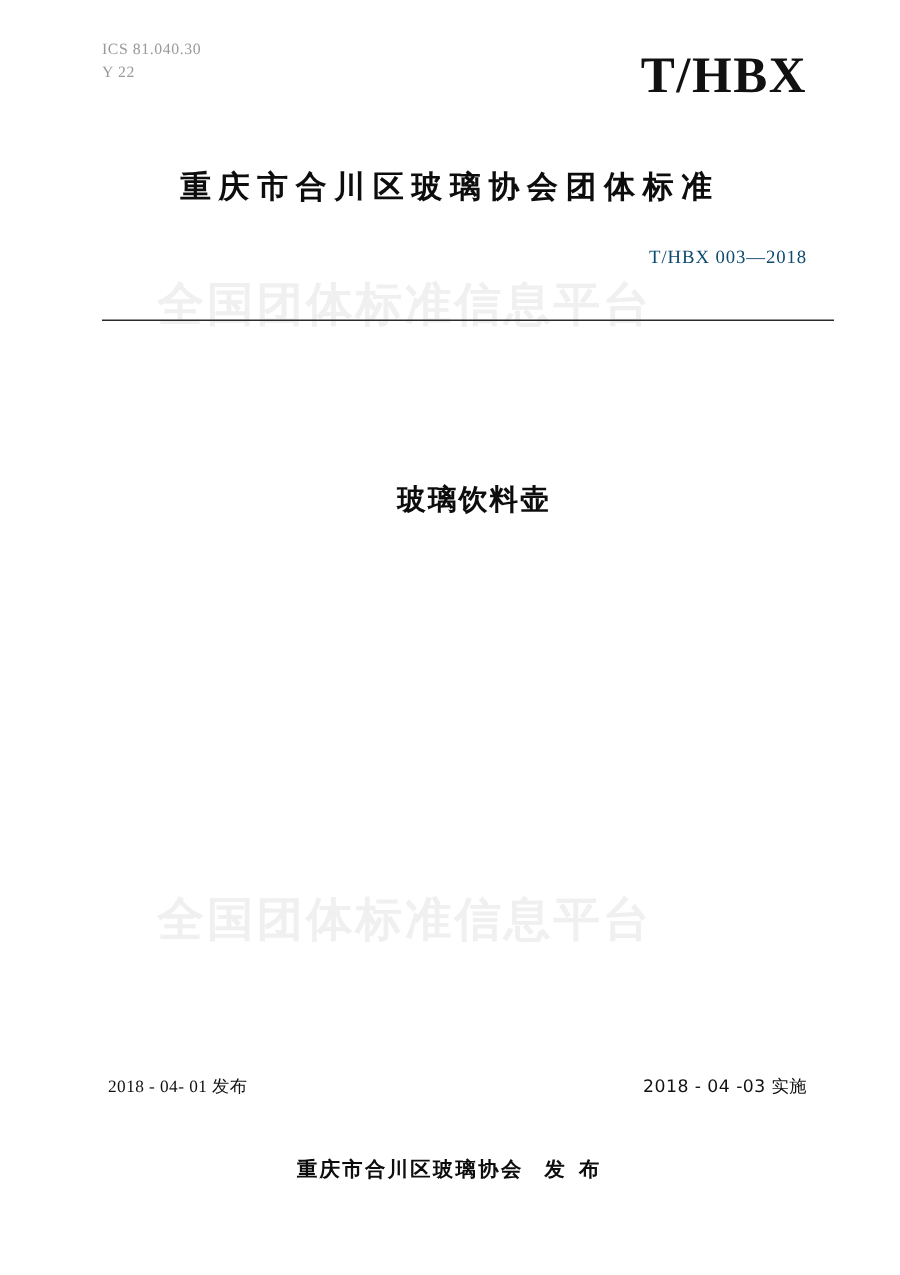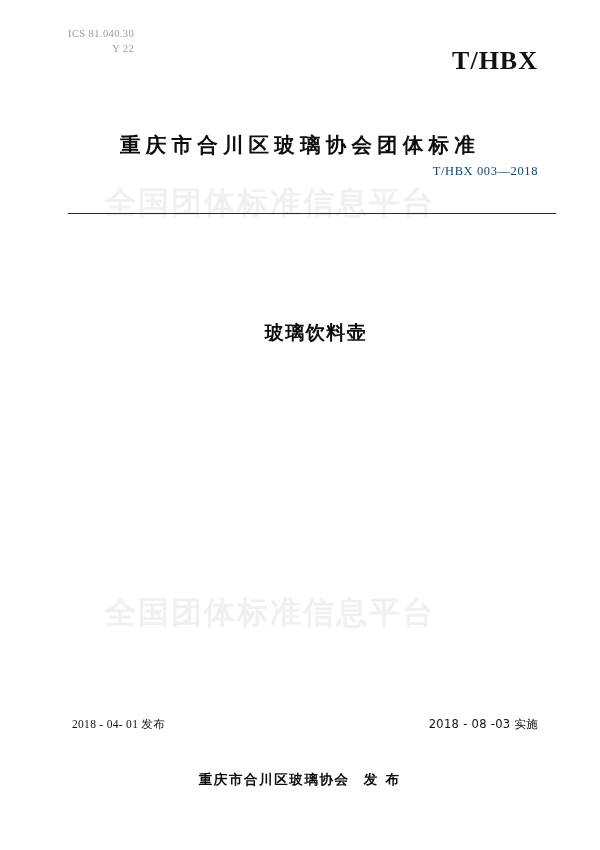--- a/index.html
+++ b/index.html
@@ -38,50 +38,48 @@
   
   .codes {
     position: absolute;
     left: 68px;
     top: 26px;
     font-family: "Liberation Serif", serif;
     font-size: 10.5px;
     color: #9a9a9a;
     line-height: 15px;
     letter-spacing: 0.4px;
-    text-align: right;
   }
 
   
   .std-mark {
     position: absolute;
     right: 62px;
-    top: 40px;
+    top: 30px;
     font-family: "Liberation Serif", serif;
     font-weight: 700;
-    font-size: 26px;
+    font-size: 34px;
     letter-spacing: 1px;
     color: #111111;
     line-height: 42px;
   }
 
   
   .org-title {
     position: absolute;
     left: 0;
     top: 110px;
     width: 600px;
     text-align: center;
     font-family: "DejaVu Sans", sans-serif;
     font-weight: 700;
     font-size: 20.5px;
     color: #0d0d0d;
     letter-spacing: 5.2px;
     white-space: nowrap;
-    margin-top: 21px;
   }
 
   
   .std-number {
     position: absolute;
     right: 62px;
     top: 164px;
     font-family: "Liberation Serif", serif;
     font-size: 12.5px;
     color: #0c4a6e;
@@ -143,21 +141,20 @@
     font-family: "DejaVu Sans", sans-serif;
     font-weight: 700;
     font-size: 13.5px;
     color: #0d0d0d;
     letter-spacing: 1.6px;
     white-space: nowrap;
   }
   .publisher .pub-verb {
     margin-left: 14px;
     letter-spacing: 2.4px;
-    font-family: Liberation Serif, serif;
   }
 </style>
 </head>
 <body>
 
 <div class="page">
 
   <div class="watermark wm-top">全国团体标准信息平台</div>
 
   <div class="codes">
@@ -171,19 +168,19 @@
 
   <div class="std-number">T/HBX 003—2018</div>
 
   <div class="rule"></div>
 
   <div class="doc-name">玻璃饮料壶</div>
 
   <div class="watermark wm-bottom">全国团体标准信息平台</div>
 
   <div class="date-issue">2018 - 04- 01 发布</div>
-  <div class="date-effective">2018 - 08 -03 实施</div>
+  <div class="date-effective">2018 - 04 -03 实施</div>
 
   <div class="publisher">
     <span>重庆市合川区玻璃协会</span><span class="pub-verb">发 布</span>
   </div>
 
 </div>
 
 </body></html>

